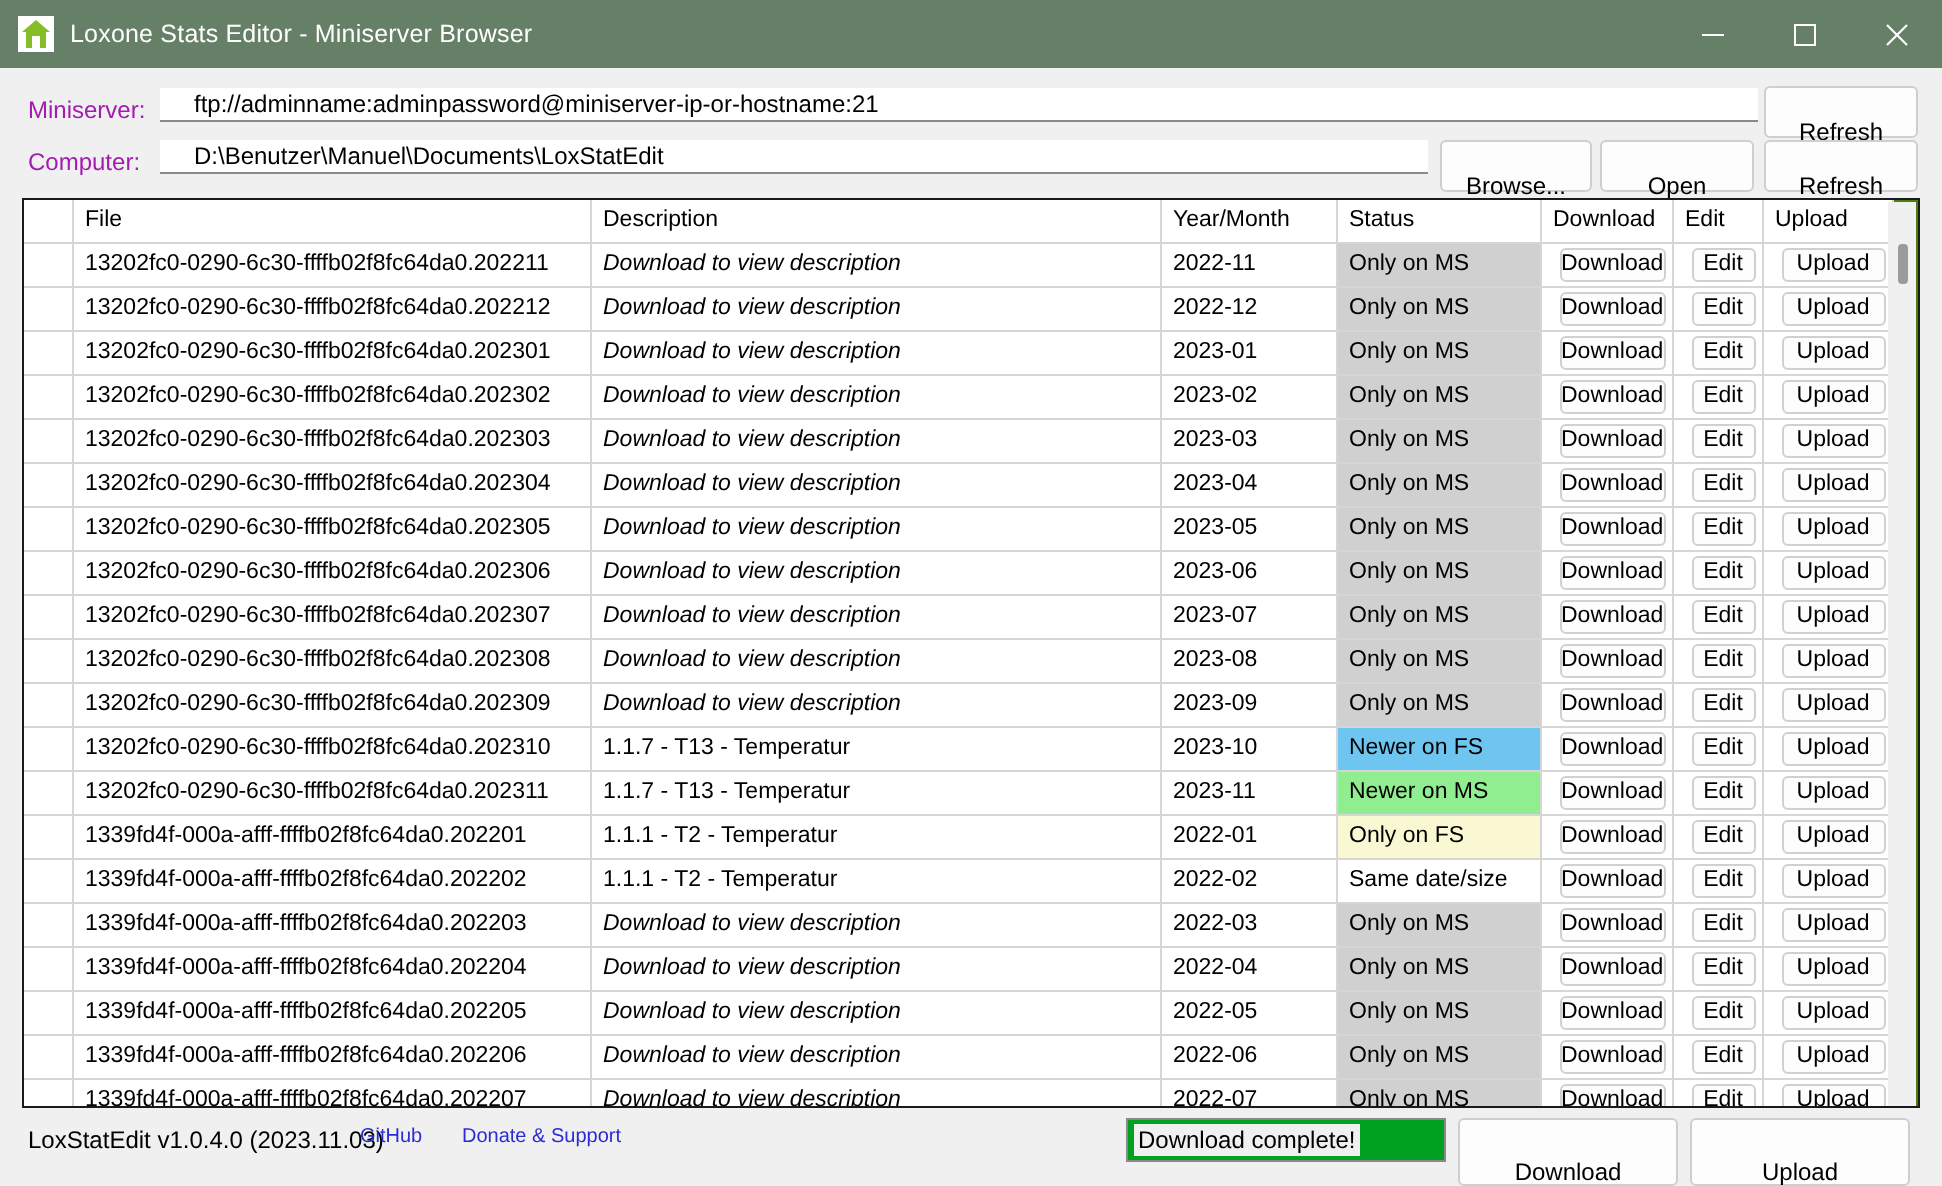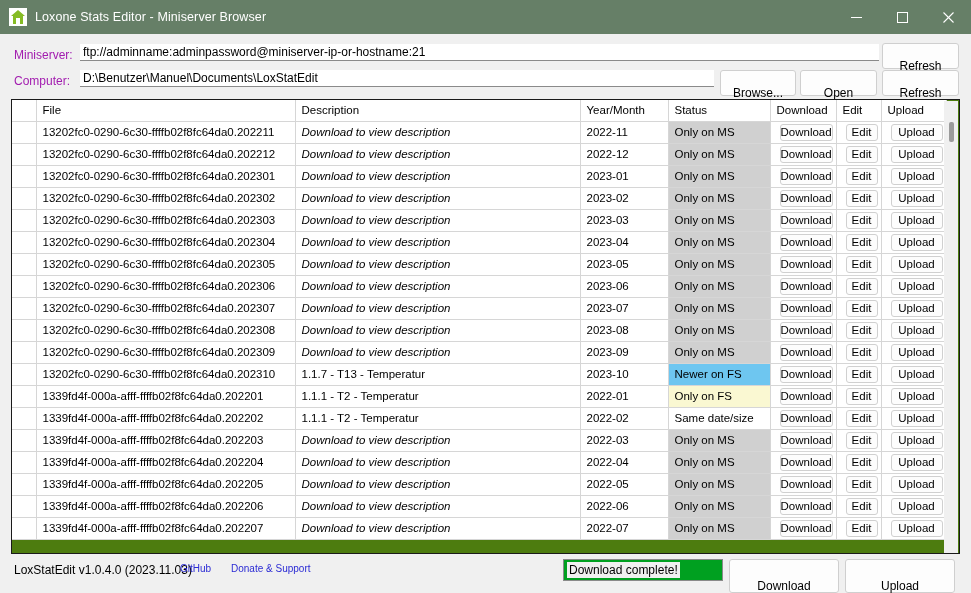--- a/index.html
+++ b/index.html
@@ -79,21 +79,21 @@
   .lbl-pc  { left: 14px; top: 74px; }
 
   .txtbox {
     position: absolute;
     background: #ffffff;
     border: none;
     border-bottom: 1px solid #8a8a8a;
     font-family: "Liberation Sans", sans-serif;
     font-size: 12px;
     color: #000;
-    padding: 0 3px;
+    padding: 0 17px;
     box-sizing: border-box;
     outline: none;
     height: 17px;
     line-height: 20px;
   }
   .txt-ms { left: 80px; top: 44px; width: 799px; }
   .txt-pc { left: 80px; top: 70px; width: 634px; }
 
   .btn {
     position: absolute;
@@ -541,20 +541,36 @@
             </td>
             <td class="c-btn">
               <button class="cellbtn">Edit</button>
             </td>
             <td class="c-btn">
               <button class="cellbtn">Upload</button>
             </td>
           </tr>
           <tr>
             <td class="rowsel"></td>
+            <td>13202fc0-0290-6c30-ffffb02f8fc64da0.202311</td>
+            <td class="c-desc plain">1.1.7 - T13 - Temperatur</td>
+            <td>2023-11</td>
+            <td class="c-status st-nms">Newer on MS</td>
+            <td class="c-btn">
+              <button class="cellbtn">Download</button>
+            </td>
+            <td class="c-btn">
+              <button class="cellbtn">Edit</button>
+            </td>
+            <td class="c-btn">
+              <button class="cellbtn">Upload</button>
+            </td>
+          </tr>
+          <tr>
+            <td class="rowsel"></td>
             <td>1339fd4f-000a-afff-ffffb02f8fc64da0.202201</td>
             <td class="c-desc plain">1.1.1 - T2 - Temperatur</td>
             <td>2022-01</td>
             <td class="c-status st-fs">Only on FS</td>
             <td class="c-btn">
               <button class="cellbtn">Download</button>
             </td>
             <td class="c-btn">
               <button class="cellbtn">Edit</button>
             </td>

